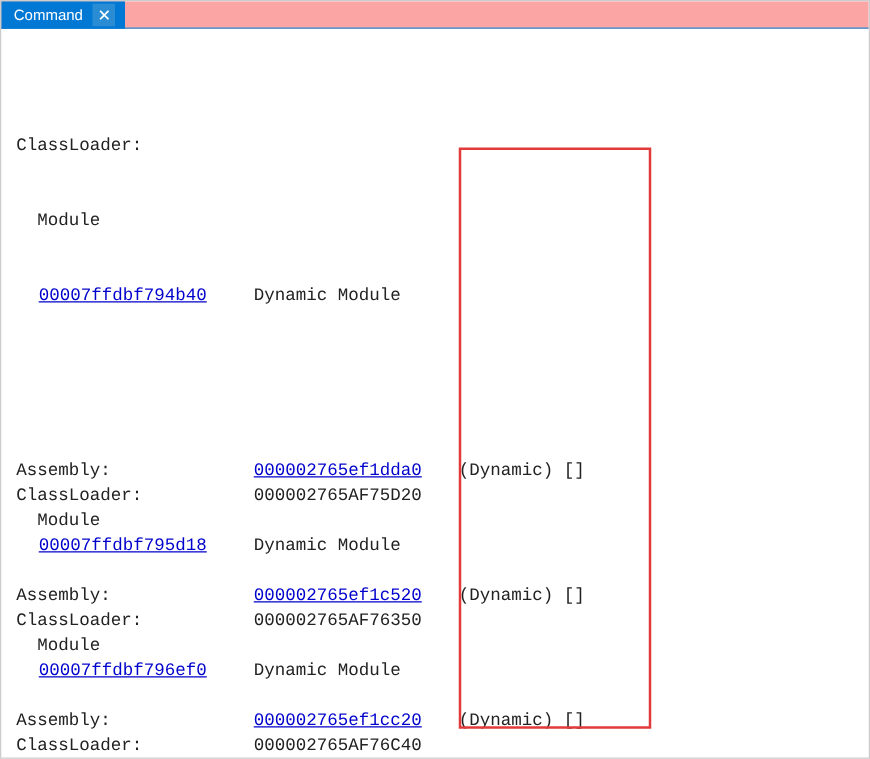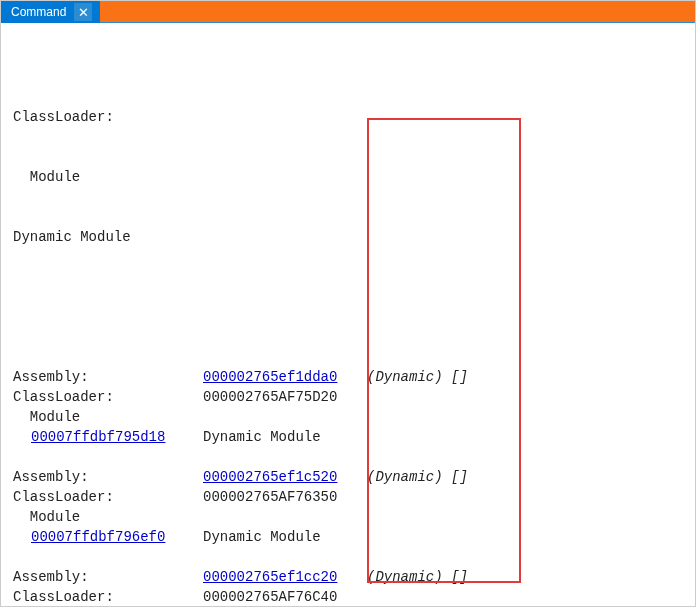--- a/index.html
+++ b/index.html
@@ -10,21 +10,21 @@
     font-size: 14px;
     background: #fff;
     width: 696px;
     height: 607px;
     overflow: hidden;
     border: 1px solid #ccc;
     position: relative;
   }
   .tab-bar {
     height: 22px;
-    background: #f97316;
+    background: #fca5a5;
     border-bottom: 1px solid #2a8dd4;
     display: flex;
     align-items: flex-start;
   }
   .tab {
     background: #0078d4;
     color: #fff;
     padding: 2px 8px 2px 10px;
     display: flex;
     align-items: center;
@@ -54,21 +54,21 @@
   .link {
     color: #0000cc;
     text-decoration: underline;
     cursor: pointer;
   }
   .row {
     display: flex;
   }
   .col-label { width: 190px; flex-shrink: 0; }
   .col-addr  { width: 164px; flex-shrink: 0; }
-  .col-dyn   { flex-shrink: 0; font-style: italic; }
+  .col-dyn   { flex-shrink: 0; }
   .indent1 { padding-left: 18px; }
   .highlight-box {
     position: absolute;
     border: 2px solid #e23a3a;
     pointer-events: none;
   }
 </style>
 </head>
 <body>
 
@@ -82,20 +82,21 @@
 <div class="content">
 
   
   <div class="row">
     <span class="col-label">ClassLoader:</span>
   </div>
   <div class="row">
     <span>  Module</span>
   </div>
   <div class="row">
+    <span class="col-label indent1"><span class="link">00007ffdbf794b40</span></span>
     <span class="col-addr">Dynamic Module</span>
   </div>
   <div class="row">&nbsp;</div>
 
   <div id="assemblies"><div><div class="row"><span class="col-label">Assembly:</span><span class="col-addr"><span class="link">000002765ef1dda0</span></span><span class="col-dyn">(Dynamic) []</span></div><div class="row"><span class="col-label">ClassLoader:</span><span class="col-addr">000002765AF75D20</span></div><div class="row"><span>  Module</span></div><div class="row"><span class="col-label indent1"><span class="link">00007ffdbf795d18</span></span><span class="col-addr">Dynamic Module</span></div><div class="row">&nbsp;</div></div><div><div class="row"><span class="col-label">Assembly:</span><span class="col-addr"><span class="link">000002765ef1c520</span></span><span class="col-dyn">(Dynamic) []</span></div><div class="row"><span class="col-label">ClassLoader:</span><span class="col-addr">000002765AF76350</span></div><div class="row"><span>  Module</span></div><div class="row"><span class="col-label indent1"><span class="link">00007ffdbf796ef0</span></span><span class="col-addr">Dynamic Module</span></div><div class="row">&nbsp;</div></div><div><div class="row"><span class="col-label">Assembly:</span><span class="col-addr"><span class="link">000002765ef1cc20</span></span><span class="col-dyn">(Dynamic) []</span></div><div class="row"><span class="col-label">ClassLoader:</span><span class="col-addr">000002765AF76C40</span></div></div></div>
 
   <div class="highlight-box" id="hbox" style="top: 95px; left: 366px; width: 154px; height: 465px;"></div>
 </div>
 
 </body></html>

